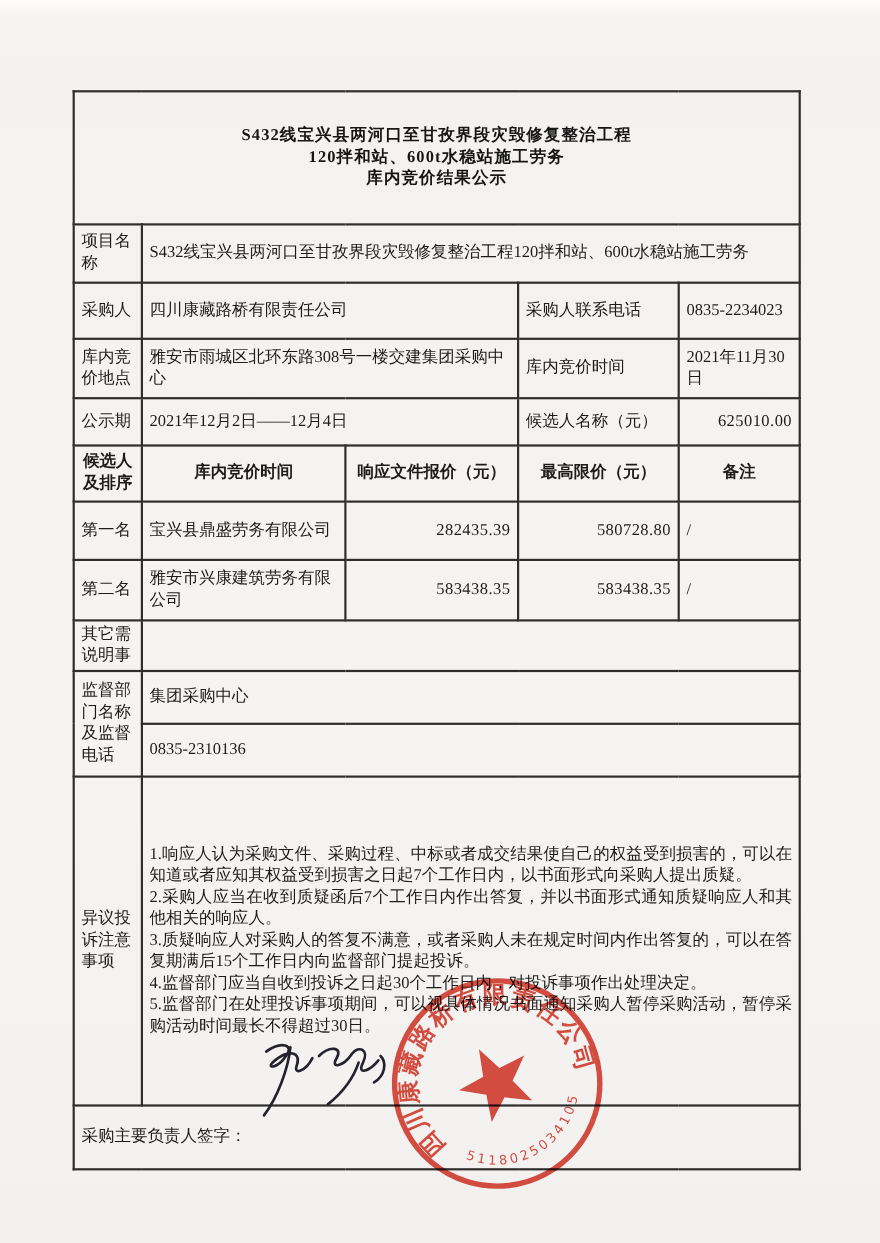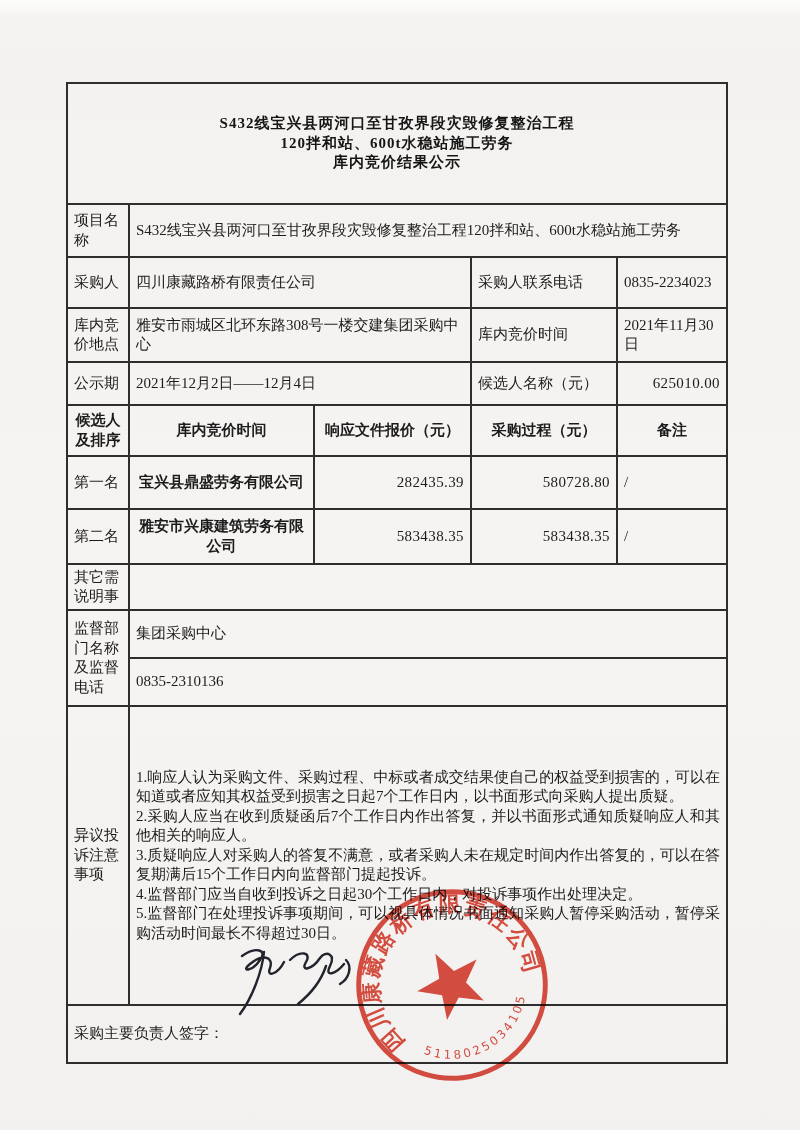--- a/index.html
+++ b/index.html
@@ -36,21 +36,21 @@
   }
   .label-cell{
     text-align:left;
     white-space:pre-line;
     line-height:1.45;
     padding:2px 4px;
   }
   .value-left{text-align:left;padding-left:9px;}
   .center{text-align:left;}
   .num{font-size:13px;letter-spacing:.4px;text-align:right;font-family:"Liberation Serif","DejaVu Serif",serif;}
-  .cand-name{text-align:center;font-weight:700;}
+  .cand-name{font-weight:400;}
   .head-cell{text-align:center;font-weight:600;}
   .notice-cell{
     padding:10px 10px 10px 11px;
     line-height:1.28;
     text-align:justify;
   }
   .notice-cell p{margin:0;}
   .sign-cell{padding-left:10px;font-size:16px;font-family:Liberation Serif, serif;}
   .seal-wrap{
     position:absolute;left:344px;top:877px;width:216px;height:216px;
@@ -112,21 +112,21 @@
       <td class="value-left" colspan="2">2021年12月2日——12月4日</td>
       <td class="center">候选人名称（元）</td>
       <td class="num">625010.00</td>
     </tr>
 
     <tr>
       <td class="label-cell head-cell" style="height:45px">候选人
 及排序</td>
       <td class="head-cell">库内竞价时间</td>
       <td class="head-cell">响应文件报价（元）</td>
-      <td class="head-cell">采购过程（元）</td>
+      <td class="head-cell">最高限价（元）</td>
       <td class="head-cell">备注</td>
     </tr>
 
     <tr>
       <td class="center" style="height:47px">第一名</td>
       <td class="cand-name">宝兴县鼎盛劳务有限公司</td>
       <td class="num">282435.39</td>
       <td class="num">580728.80</td>
       <td class="center">/</td>
     </tr>

